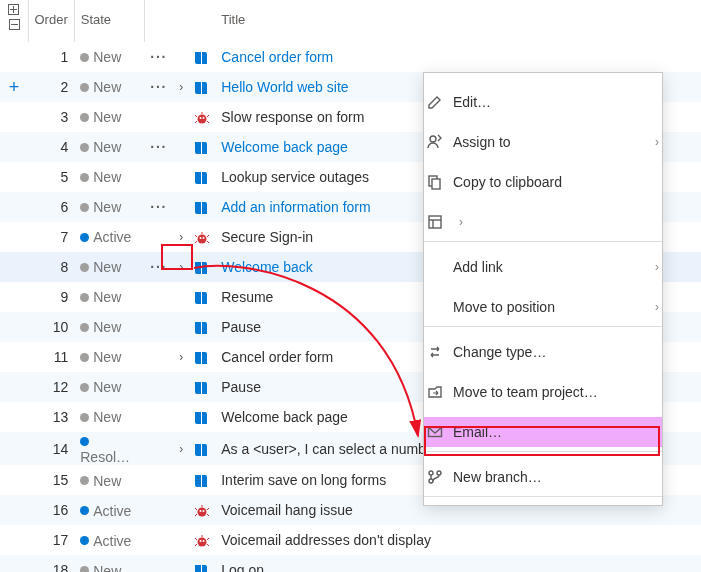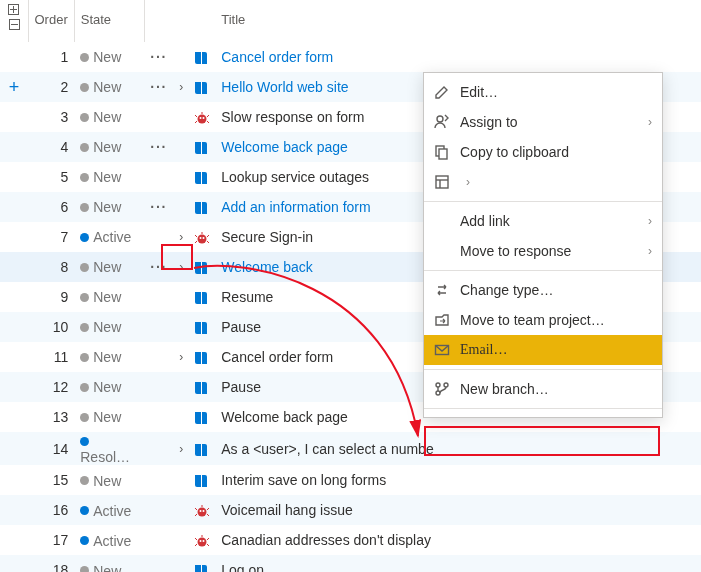--- a/index.html
+++ b/index.html
@@ -47,25 +47,26 @@
     background: #fff;
     border: 1px solid #c8c6c4;
     box-shadow: 0 4px 16px rgba(0,0,0,.15);
     padding: 4px 0;
   }
   .menu .sep { height: 1px; background: #e1dfdd; margin: 4px 0; }
   .menu .item {
     display: flex;
     align-items: center;
     height: 30px;
-    padding: 0 10px;
+    padding: 0 3px;
     cursor: pointer;
     position: relative;
+    margin-top: 10px;
   }
-  .menu .item:hover, .menu .item.hl { background: #eab308; font-family: Liberation Serif, serif; }
+  .menu .item:hover, .menu .item.hl { background: #f0abfc; }
   .menu .ico { width: 26px; display: flex; align-items: center; color: #605e5c; }
   .menu .lbl { flex: 1; color: #323130; }
   .menu .sub { color: #8a8886; font-size: 12px; margin-left: 6px; }
 
   
   .annot { position: absolute; pointer-events: none; }
   .box1 { border: 2px solid #e81123; left: 161px; top: 244px; width: 32px; height: 26px; }
   .box2 { border: 2px solid #e81123; left: 424px; top: 426px; width: 236px; height: 30px; }
   .arrow-svg { position: absolute; left: 180px; top: 248px; width: 260px; height: 210px; overflow: visible; }
 </style>
@@ -314,21 +315,21 @@
         <td class="col-icon"><svg width="14" height="14">
             <circle cx="7" cy="8" r="4.5" fill="#d13438"></circle>
             <circle cx="5.5" cy="7" r="1" fill="#fff"></circle>
             <circle cx="8.5" cy="7" r="1" fill="#fff"></circle>
             <line x1="7" y1="1" x2="7" y2="3" stroke="#d13438"></line>
             <line x1="2" y1="6" x2="0" y2="4" stroke="#d13438"></line>
             <line x1="12" y1="6" x2="14" y2="4" stroke="#d13438"></line>
             <line x1="2" y1="10" x2="0" y2="12" stroke="#d13438"></line>
             <line x1="12" y1="10" x2="14" y2="12" stroke="#d13438"></line>
           </svg></td>
-        <td><span class="plain">Canadian addresses don't display</span></td>
+        <td><span class="plain">Voicemail addresses don't display</span></td>
       </tr>
       <tr class="row alt">
         <td class="col-ctrl"></td>
         <td class="col-order">18</td>
         <td class="col-state"><span class="dot"></span><span class="state-txt">New</span></td>
         <td class="col-act"></td>
         <td class="col-exp"></td>
         <td class="col-icon"><svg width="14" height="14">
             <path d="M2 1 h8 a2 2 0 0 1 2 2 v10 h-10 a2 2 0 0 1 -2 -2 V1 Z" fill="#0078d4"></path>
             <rect x="6" y="1" width="1" height="12" fill="#fff"></rect>
@@ -378,21 +379,21 @@
       <span class="sub">›</span>
     </div>
     <div class="sep"></div>
     <div class="item">
       <span class="ico"></span>
       <span class="lbl">Add link</span>
       <span class="sub">›</span>
     </div>
     <div class="item">
       <span class="ico"></span>
-      <span class="lbl">Move to response</span>
+      <span class="lbl">Move to position</span>
       <span class="sub">›</span>
     </div>
     <div class="sep"></div>
     <div class="item">
       <span class="ico">
         <svg width="16" height="16">
           <path d="M4 5 h8 M12 5 l-2 -2 M12 5 l-2 2" stroke="#605e5c" stroke-width="1.4" fill="none"></path>
           <path d="M12 11 h-8 M4 11 l2 -2 M4 11 l2 2" stroke="#605e5c" stroke-width="1.4" fill="none"></path>
         </svg>
       </span>

